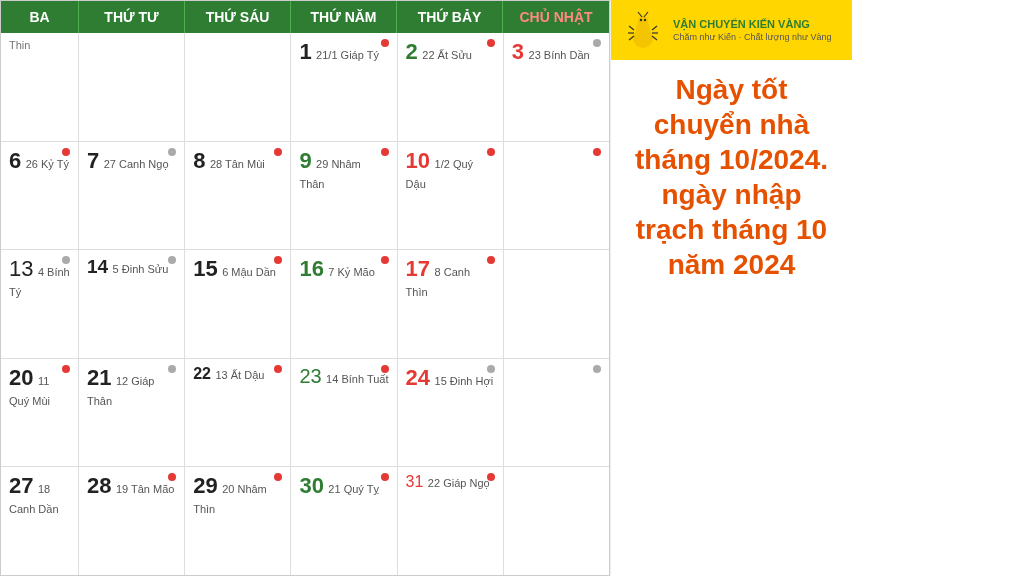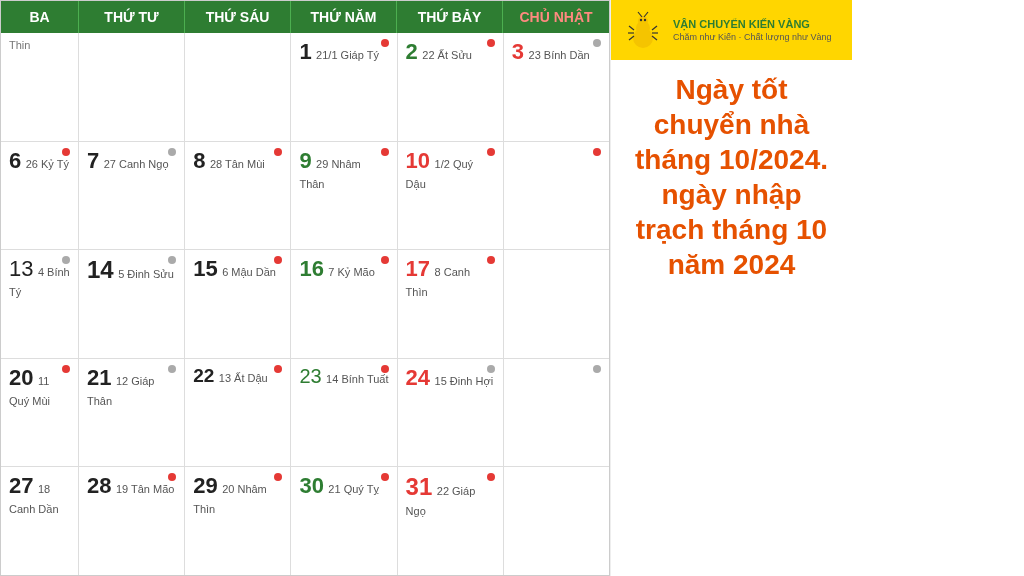--- a/index.html
+++ b/index.html
@@ -102,21 +102,21 @@
 
       <div style="display:flex; flex:1; border-bottom:1px solid #ddd;">
         <div style="width:78px; min-width:78px; border-right:1px solid #ddd; padding:6px 8px; position:relative;">
           <div style="position:absolute;top:6px;right:8px;width:8px;height:8px;border-radius:50%;background:#aaa;"></div>
           <span style="font-size:22px; font-weight:normal; color:#222;">13</span>
           <span style="font-size:11px; color:#555; margin-top:4px;">4 Bính Tý</span>
         </div>
 
         <div style="flex:1; border-right:1px solid #ddd; padding:6px 8px; position:relative;">
           <div style="position:absolute;top:6px;right:8px;width:8px;height:8px;border-radius:50%;background:#aaa;"></div>
-          <span style="font-size:24px; font-weight:bold; color:#222;">14</span>
+          <span style="font-size:19px; font-weight:bold; color:#222;">14</span>
           <span style="font-size:11px; color:#555; margin-top:4px;">5 Đinh Sửu</span>
         </div>
 
         <div style="flex:1; border-right:1px solid #ddd; padding:6px 8px; position:relative;">
           <div style="position:absolute;top:6px;right:8px;width:8px;height:8px;border-radius:50%;background:#e53935;"></div>
           <span style="font-size:22px; font-weight:bold; color:#222;">15</span>
           <span style="font-size:11px; color:#555; margin-top:4px;">6 Mậu Dần</span>
         </div>
 
         <div style="flex:1; border-right:1px solid #ddd; padding:6px 8px; position:relative;">
@@ -141,21 +141,21 @@
         </div>
 
         <div style="flex:1; border-right:1px solid #ddd; padding:6px 8px; position:relative;">
           <div style="position:absolute;top:6px;right:8px;width:8px;height:8px;border-radius:50%;background:#aaa;"></div>
           <span style="font-size:22px; font-weight:bold; color:#222;">21</span>
           <span style="font-size:11px; color:#555; margin-top:4px;">12 Giáp Thân</span>
         </div>
 
         <div style="flex:1; border-right:1px solid #ddd; padding:6px 8px; position:relative;">
           <div style="position:absolute;top:6px;right:8px;width:8px;height:8px;border-radius:50%;background:#e53935;"></div>
-          <span style="font-size:19px; font-weight:bold; color:#222;">22</span>
+          <span style="font-size:16px; font-weight:bold; color:#222;">22</span>
           <span style="font-size:11px; color:#555; margin-top:12px;">13 Ất Dậu</span>
         </div>
 
         <div style="flex:1; border-right:1px solid #ddd; padding:6px 8px; position:relative;">
           <div style="position:absolute;top:6px;right:8px;width:8px;height:8px;border-radius:50%;background:#e53935;"></div>
           <span style="font-size:20px; font-weight:normal; color:#2e7d32;">23</span>
           <span style="font-size:11px; color:#555; margin-top:4px;">14 Bính Tuất</span>
         </div>
 
         <div style="flex:1; border-right:1px solid #ddd; padding:6px 8px; position:relative;">
@@ -187,21 +187,21 @@
         </div>
 
         <div style="flex:1; border-right:1px solid #ddd; padding:6px 8px; position:relative;">
           <div style="position:absolute;top:6px;right:8px;width:8px;height:8px;border-radius:50%;background:#e53935;"></div>
           <span style="font-size:22px; font-weight:bold; color:#2e7d32;">30</span>
           <span style="font-size:11px; color:#555; margin-top:4px;">21 Quý Tỵ</span>
         </div>
 
         <div style="flex:1; border-right:1px solid #ddd; padding:6px 8px; position:relative;">
           <div style="position:absolute;top:6px;right:8px;width:8px;height:8px;border-radius:50%;background:#e53935;"></div>
-          <span style="font-size:24px; font-weight:bold; color:#e53935;">31</span>
+          <span style="font-size:16px; font-weight:normal; color:#e53935;">31</span>
           <span style="font-size:11px; color:#555; margin-top:4px;">22 Giáp Ngọ</span>
         </div>
         <div style="flex:1; padding:6px 8px;"></div>
       </div>
 
     </div>
   </div>
 
   <div style="width:242px; min-width:242px; background:#fff; display:flex; flex-direction:column; border-left:1px solid #eee;">
 

